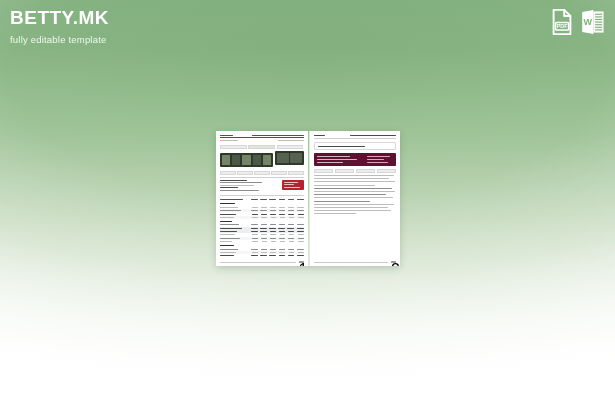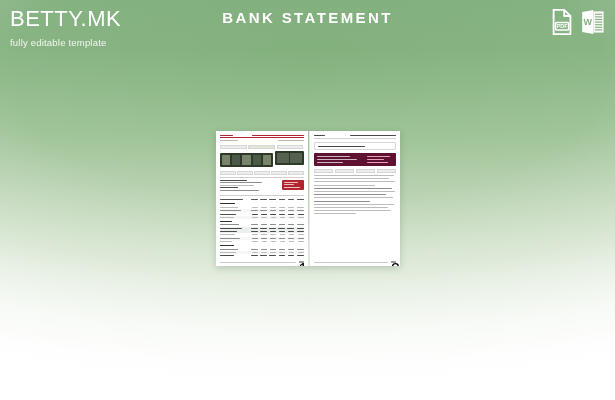--- a/index.html
+++ b/index.html
@@ -32,22 +32,22 @@
           #fcfdfb 100%);
   }
 
   
   .brand {
     position: absolute; left: 10px; top: 8px;
     color: #ffffff;
     line-height: 1;
   }
   .brand-name {
-    font-size: 22px;
-    font-weight: normal;
+    font-size: 19px;
+    font-weight: bold;
     letter-spacing: 0.5px;
     color: #ffffff;
     display: block;
   }
   .brand-tag {
     display: block;
     margin-top: 8px;
     font-size: 9.5px;
     font-weight: normal;
     color: #f2f7f0;
@@ -162,21 +162,20 @@
 </head>
 <body>
 
 <div class="stage">
 
   <div class="brand">
     <span class="brand-name">BETTY.MK</span>
     <span class="brand-tag">fully editable template</span>
   </div>
 
-  <div class="page-title">BANK STATEMENT</div>
 
   <div class="icon-group">
 
     <svg class="doc-icon" width="22" height="26" viewBox="0 0 22 26">
       <path d="M2.6 0.8 H13.2 L19.4 7.0 V25.2 H2.6 Z" fill="none" stroke="#ffffff" stroke-width="1.9" stroke-linejoin="round"></path>
       <path d="M13.2 0.8 V7.0 H19.4" fill="none" stroke="#ffffff" stroke-width="1.9" stroke-linejoin="round"></path>
       <rect x="4.6" y="13.4" width="13" height="7.6" rx="1.1" fill="none" stroke="#ffffff" stroke-width="1.5"></rect>
       <text x="11.1" y="19.4" fill="#ffffff" font-size="5.4" font-family="Liberation Sans, sans-serif" font-weight="bold" text-anchor="middle">PDF</text>
     </svg>
 

